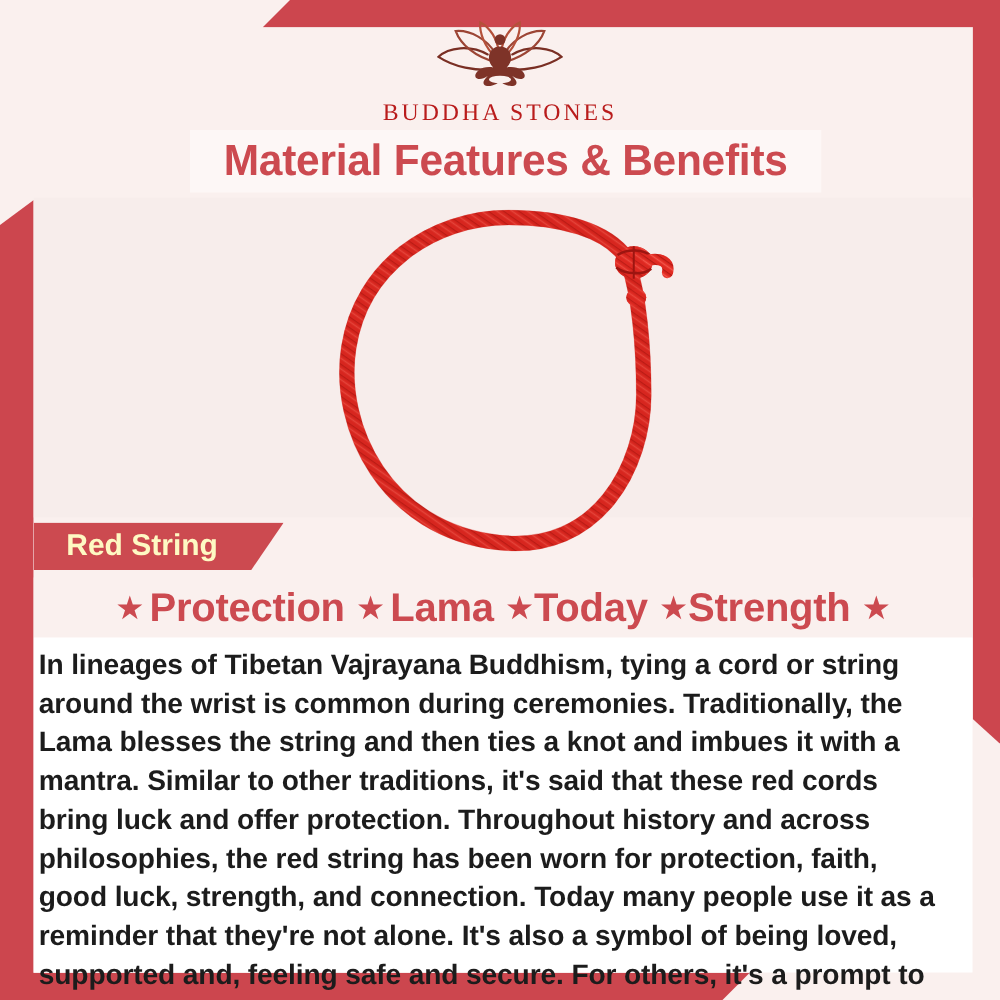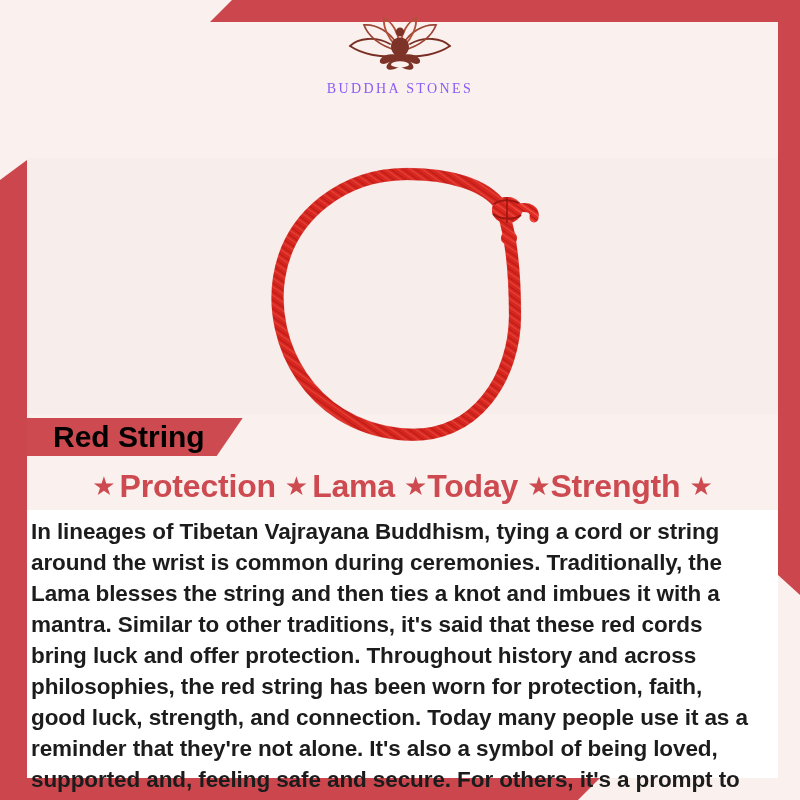--- a/index.html
+++ b/index.html
@@ -56,23 +56,23 @@
     height: 86px;
     display: flex;
     flex-direction: column;
     align-items: center;
     justify-content: flex-start;
   }
   .logo-mark { width: 128px; height: 62px; display: block; }
   .logo-wordmark {
     margin-top: 3px;
     font-family: "Liberation Serif", serif;
-    font-size: 14px;
+    font-size: 19px;
     letter-spacing: 2.4px;
-    color: #8b5cf6;
+    color: #b91c1c;
   }
 
   
   .title-band {
     position: absolute;
     top: 104px; left: 152px;
     width: 505px; height: 50px;
     background: #fdf7f6;
     display: flex;
     align-items: center;
@@ -111,22 +111,22 @@
     min-width: 200px;
     padding: 0 38px 0 26px;
     background: #cc4a50;
     clip-path: polygon(0 0, 100% 0, calc(100% - 26px) 100%, 0 100%);
     display: flex;
     align-items: center;
   }
   .tag-text {
     font-family: "Liberation Sans Narrow", "Liberation Sans", sans-serif;
     font-weight: bold;
-    font-size: 30px;
-    color: #000000;
+    font-size: 24px;
+    color: #fef9c3;
     white-space: nowrap;
   }
 
   .tag-underlay {
     position: absolute;
     top: 414px; left: 27px;
     width: 751px; height: 46px;
     background: #f7edeb;
     z-index: -1;
   }
@@ -217,20 +217,23 @@
                  C85 46.4 84.5 43.4 81.5 41 C78.5 38.6 74 37.8 69.5 38.6
                  C71.5 36.5 73 34 73 30.5 C73 25.5 69.5 21.5 64 21.5 Z"></path>
       </g>
       <g fill="#faf0ee">
         <ellipse cx="64" cy="48.4" rx="9" ry="3.1"></ellipse>
       </g>
     </svg>
     <div class="logo-wordmark">BUDDHA STONES</div>
   </div>
 
+  <div class="title-band">
+    <div class="title-text">Material Features &amp; Benefits</div>
+  </div>
 
   <div class="hero">
     <div class="bracelet-wrap">
       <svg class="bracelet-svg" viewBox="0 0 300 280">
         <defs>
           <pattern id="braid" width="7" height="7" patternUnits="userSpaceOnUse" patternTransform="rotate(35)">
             <rect width="7" height="7" fill="#e02a22"></rect>
             <path d="M0 0 L7 0" stroke="#b51a14" stroke-width="2"></path>
             <path d="M0 3.5 L7 3.5" stroke="#f4554a" stroke-width="1.2"></path>
           </pattern>

